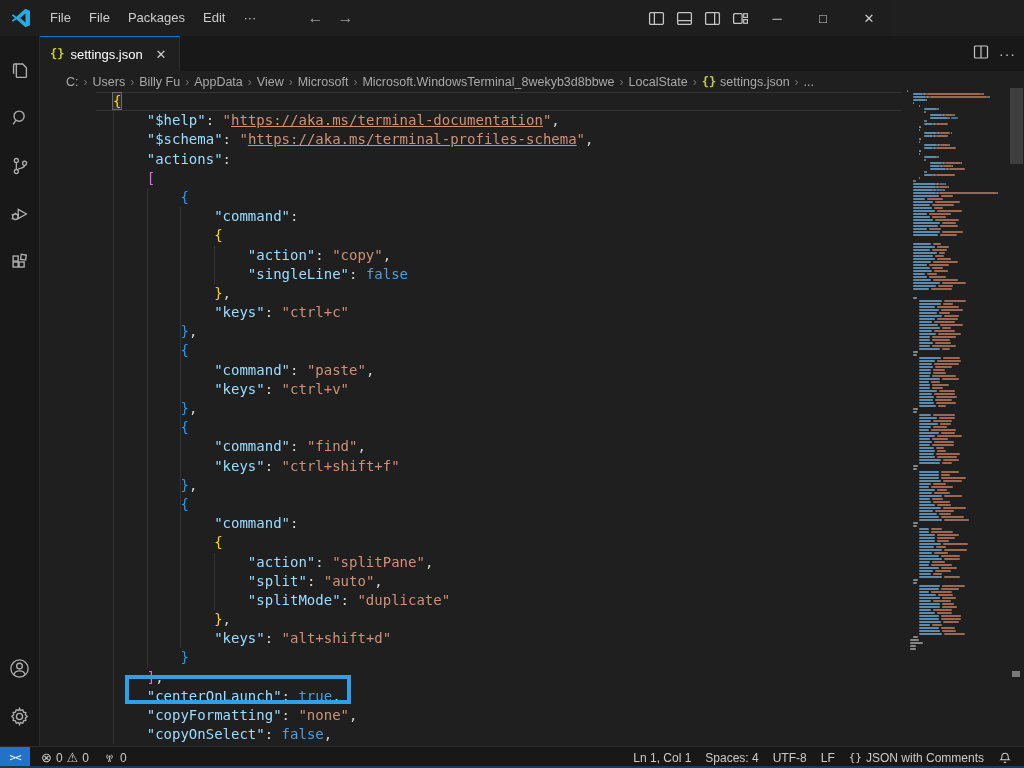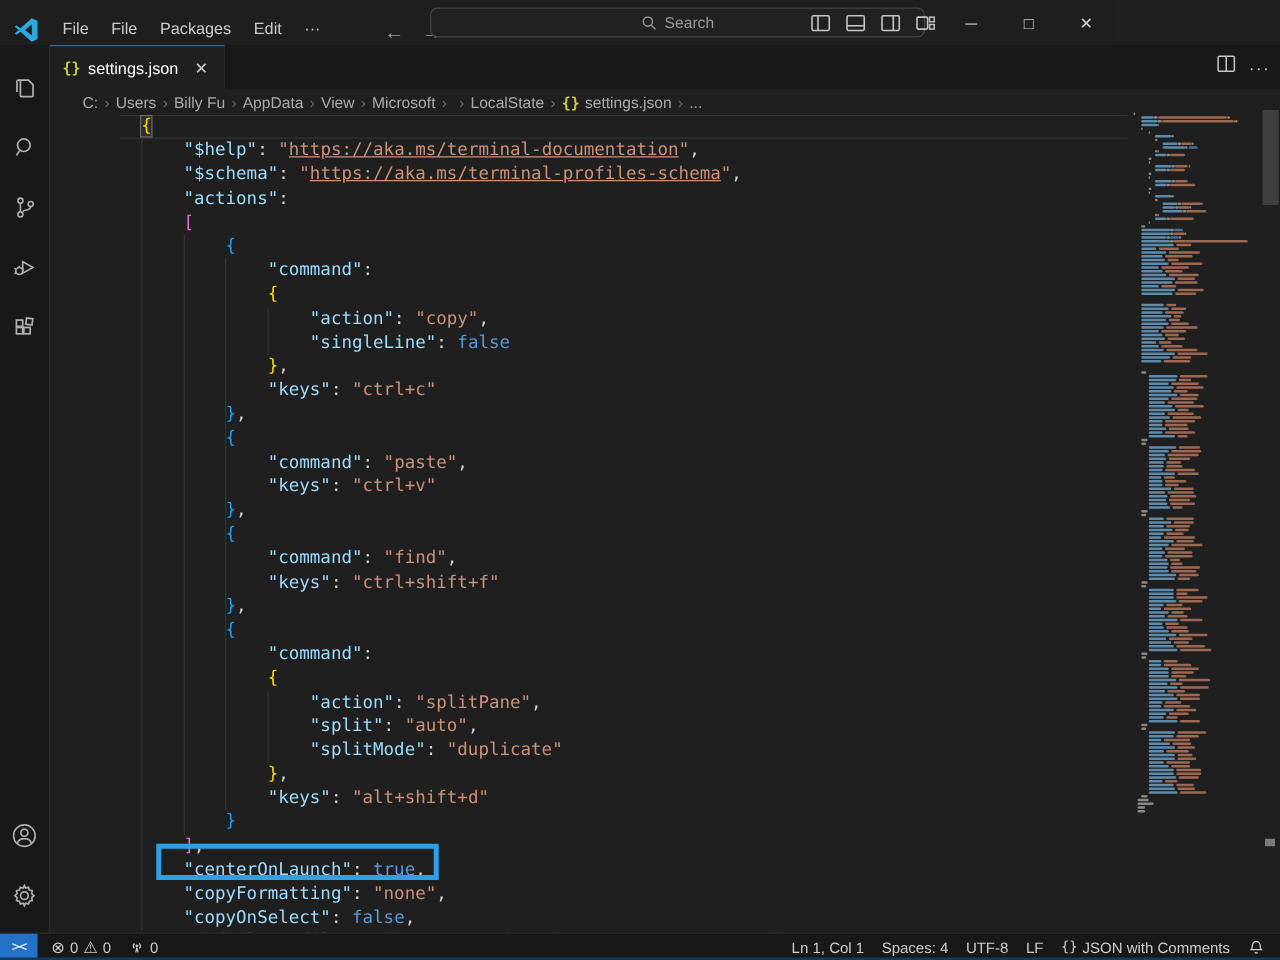--- a/index.html
+++ b/index.html
@@ -1,20 +1,20 @@
 <!DOCTYPE html>
 <html><head>
 <meta charset="utf-8">
 <style>
   * { box-sizing: border-box; margin: 0; padding: 0; }
   html,body { width:1024px; height:768px; overflow:hidden; }
   body { position:relative; background:#1f1f1f; font-family:"Liberation Sans", sans-serif; color:#cccccc; }
 
   
-  .titlebar { position:absolute; top:0; left:0; width:892px; height:36px; background:#1e1e1e; display:flex; align-items:flex-end; z-index:20; }
+  .titlebar { position:absolute; top:0; left:0; width:892px; height:36px; background:#1e1e1e; display:flex; align-items:center; z-index:20; }
   .vscode-logo { width:24px; height:24px; margin:0 8px 0 9px; display:flex; align-items:center; justify-content:center; }
   .menu-item { padding:0 9px; font-size:13px; color:#cccccc; height:26px; line-height:26px; border-radius:5px; cursor:default; }
   .nav-arrows { display:flex; gap:14px; margin-left:42px; color:#9d9d9d; font-size:16px; }
   .searchbox { position:absolute; left:344px; top:6px; width:396px; height:24px; background:#212121; border:1px solid #454545; border-radius:6px; display:flex; align-items:center; justify-content:center; gap:6px; color:#989898; font-size:12.5px; }
   .titlebar-right { position:absolute; right:0; top:0; height:36px; display:flex; align-items:center; }
   .layout-icon { width:28px; height:26px; display:flex; align-items:center; justify-content:center; color:#c5c5c5; border-radius:5px; }
   .win-btn { width:46px; height:36px; display:flex; align-items:center; justify-content:center; color:#cccccc; font-size:13px; }
 
   
   .activitybar { position:absolute; left:0; top:36px; width:40px; height:710px; background:#181818; border-right:1px solid #2b2b2b; display:flex; flex-direction:column; align-items:center; z-index:10; }
@@ -75,27 +75,20 @@
   </div>
   <div class="menu-item">File</div>
   <div class="menu-item">File</div>
   <div class="menu-item">Packages</div>
   <div class="menu-item">Edit</div>
   <div class="menu-item">···</div>
   <div class="nav-arrows">
     <span>←</span>
     <span>→</span>
   </div>
-  <div class="searchbox">
-    <svg width="13" height="13" viewBox="0 0 16 16">
-        <circle cx="6.5" cy="6.5" r="4.5" fill="none" stroke="#989898" stroke-width="1.4"></circle>
-        <line x1="10" y1="10" x2="14" y2="14" stroke="#989898" stroke-width="1.4"></line>
-      </svg>
-    <span>Search</span>
-  </div>
   <div class="titlebar-right">
     <div class="layout-icon">
       <svg width="17" height="17" viewBox="0 0 16 16">
           <rect x="1.5" y="2.5" width="13" height="11" rx="1" fill="none" stroke="#c5c5c5" stroke-width="1.2"></rect>
           <line x1="6" y1="2.5" x2="6" y2="13.5" stroke="#c5c5c5" stroke-width="1.2"></line>
         </svg>
     </div>
     <div class="layout-icon">
       <svg width="17" height="17" viewBox="0 0 16 16">
           <rect x="1.5" y="2.5" width="13" height="11" rx="1" fill="none" stroke="#c5c5c5" stroke-width="1.2"></rect>
@@ -197,20 +190,21 @@
   <span class="bc-item">Users</span>
     <span class="bc-sep">›</span>
   <span class="bc-item">Billy Fu</span>
     <span class="bc-sep">›</span>
   <span class="bc-item">AppData</span>
     <span class="bc-sep">›</span>
   <span class="bc-item">View</span>
     <span class="bc-sep">›</span>
   <span class="bc-item">Microsoft</span>
     <span class="bc-sep">›</span>
+  <span class="bc-item">Microsoft.WindowsTerminal_8wekyb3d8bbwe</span>
     <span class="bc-sep">›</span>
   <span class="bc-item">LocalState</span>
     <span class="bc-sep">›</span>
   <span class="json-glyph" style="margin-right:4px">{}</span>
   <span class="bc-item">settings.json</span>
     <span class="bc-sep">›</span>
   <span class="bc-item">...</span>
 </div>
 
 <div class="current-line"></div>

